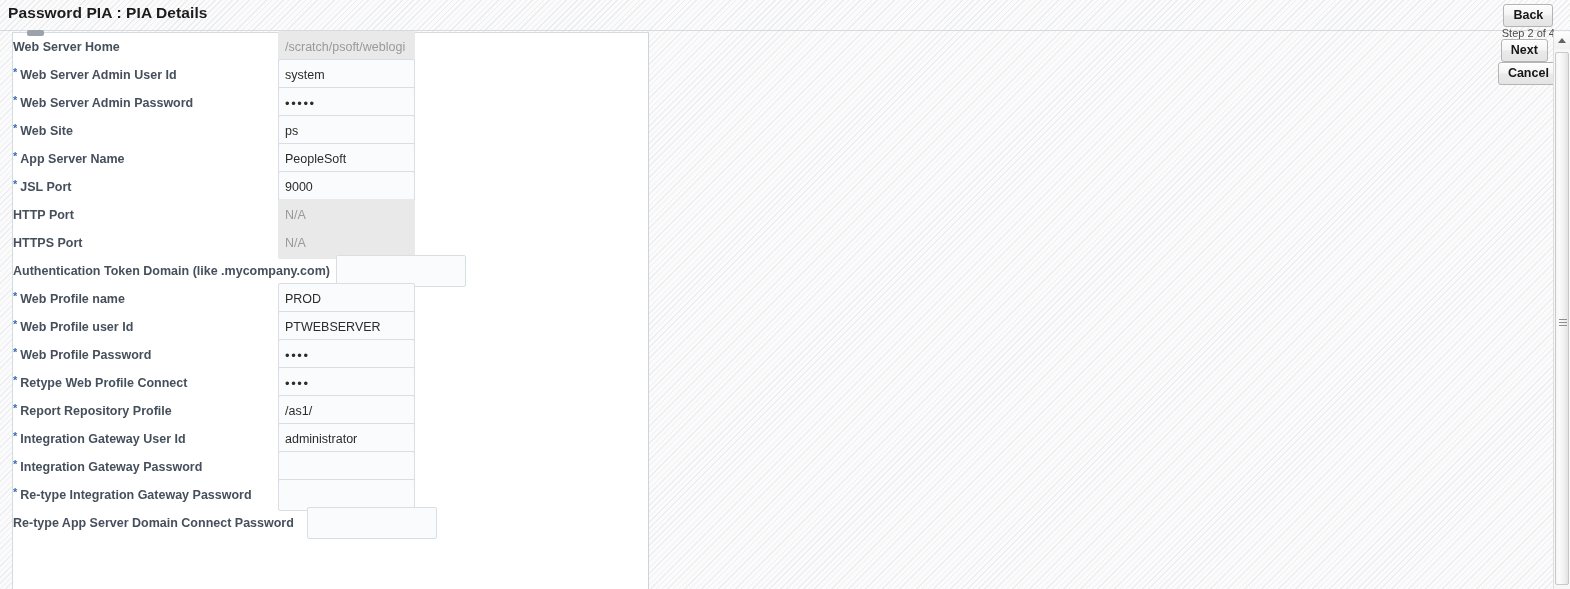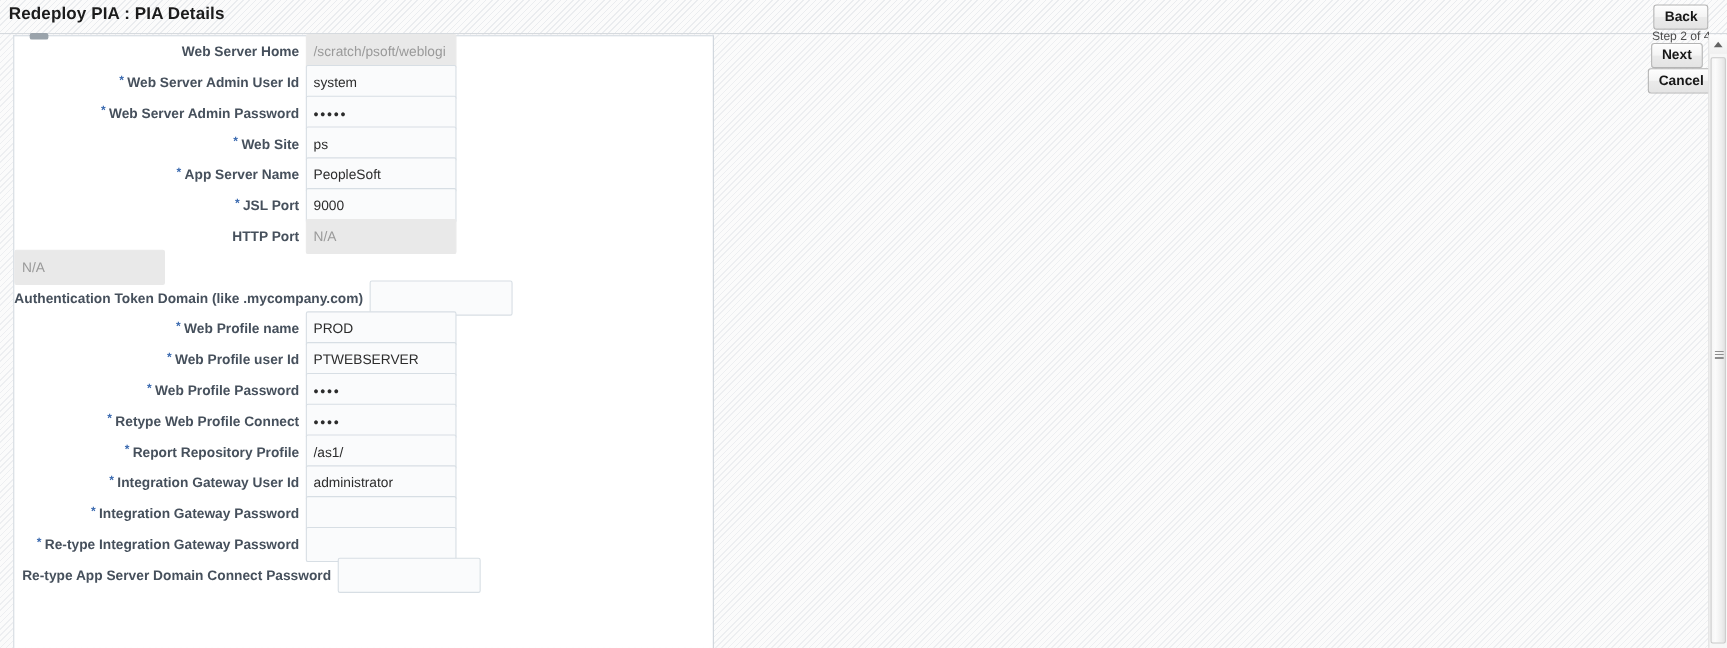--- a/index.html
+++ b/index.html
@@ -99,28 +99,27 @@
     width: 637px;
   }
   .row {
     position: relative;
     height: 28px;
     display: flex;
     align-items: center;
   }
   .label-cell {
     width: 265px;
-    padding-right: 6px;
+    padding-right: 24px;
     text-align: right;
     font-size: 12.5px;
     font-weight: bold;
     color: #46505c;
     white-space: nowrap;
     display: flex;
-    justify-content: flex-end;
     align-items: baseline;
     line-height: 16px;
   }
   .req-star {
     color: #3c6bb0;
     font-size: 11px;
     font-weight: bold;
     margin-right: 3px;
     position: relative;
     top: -3px;
@@ -186,21 +185,21 @@
     width: 8px; height: 9px;
     background: repeating-linear-gradient(to bottom,
        #8e8e8e 0px, #8e8e8e 1px,
        rgba(0,0,0,0) 1px, rgba(0,0,0,0) 3px);
   }
 </style>
 </head>
 <body>
 
 <div id="header">
-  <div id="page-title">Redeploy PIA : PIA Details</div>
+  <div id="page-title">Password PIA : PIA Details</div>
   <div id="header-actions">
     <button class="hbtn" id="btn-back">Back</button>
     <span id="step-label">Step 2 of 4</span>
     <button class="hbtn" id="btn-next">Next</button>
     <button class="hbtn" id="btn-cancel">Cancel</button>
   </div>
 </div>
 
 <div id="form-panel">
   <div id="panel-handle"></div>
@@ -246,20 +245,23 @@
         </div>
         <input type="text" class="fld" value="9000" style="">
       </div>
       <div class="row">
         <div class="label-cell">
           <span>HTTP Port</span>
         </div>
         <input type="text" class="fld disabled" readonly="" value="N/A" style="">
       </div>
       <div class="row">
+        <div class="label-cell">
+          <span>HTTPS Port</span>
+        </div>
         <input type="text" class="fld disabled" readonly="" value="N/A" style="">
       </div>
       <div class="row wide">
         <div class="label-cell">
           <span>Authentication Token Domain (like .mycompany.com)</span>
         </div>
         <input type="text" class="fld" value="" style="">
       </div>
       <div class="row">
         <div class="label-cell">

